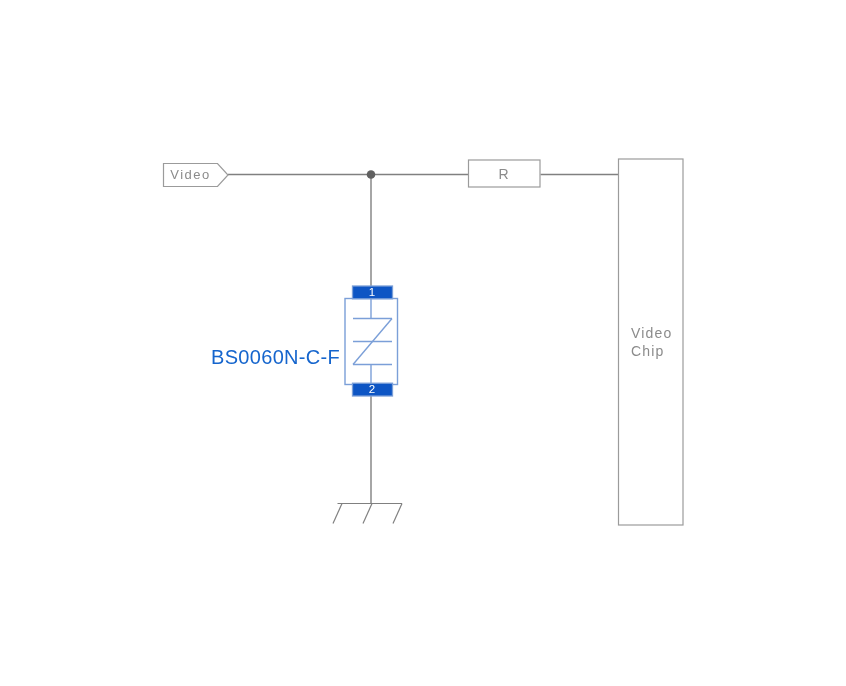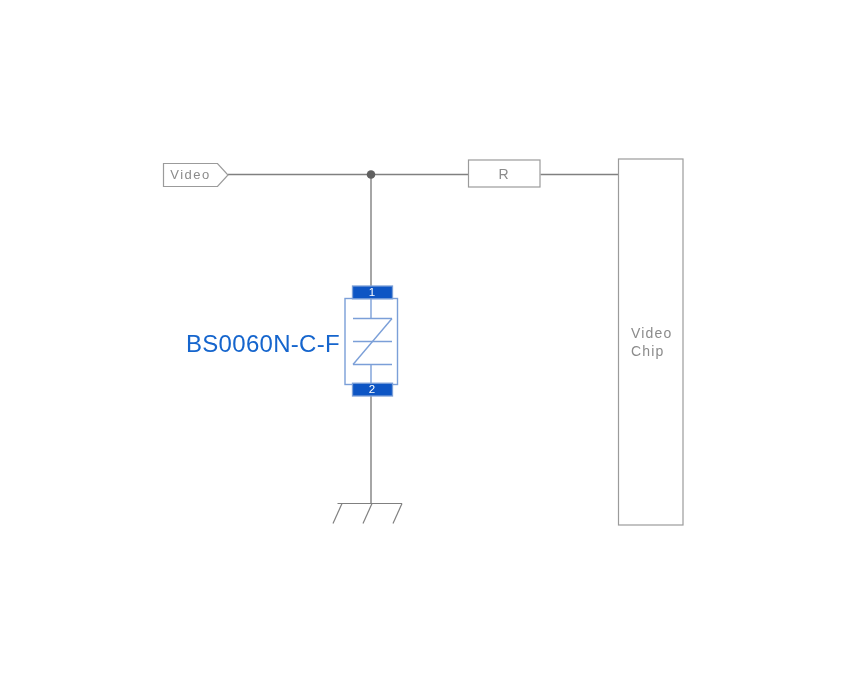--- a/index.html
+++ b/index.html
@@ -34,23 +34,23 @@
     left: 468px; top: 160px; width: 72px; height: 27px;
     display: flex; align-items: center; justify-content: center;
     font-size: 14px; letter-spacing: 1px;
   }
   .chip-label {
     left: 631px; top: 324px; width: 52px;
     font-size: 14px; line-height: 18px; letter-spacing: 1.2px;
     white-space: pre-line;
   }
   .part-label {
-    left: 168px; top: 330px; width: 172px;
+    left: 168px; top: 346px; width: 172px;
     text-align: right;
-    font-size: 24px; letter-spacing: 0.3px;
+    font-size: 20px; letter-spacing: 0.3px;
     color: #1565cd;
   }
   .pin-label {
     width: 40px; height: 13px; left: 352px;
     display: flex; align-items: center; justify-content: center;
     font-size: 11.5px; color: #ffffff;
   }
   .pin1-label { top: 285.5px; }
   .pin2-label { top: 382.5px; }
 </style>

